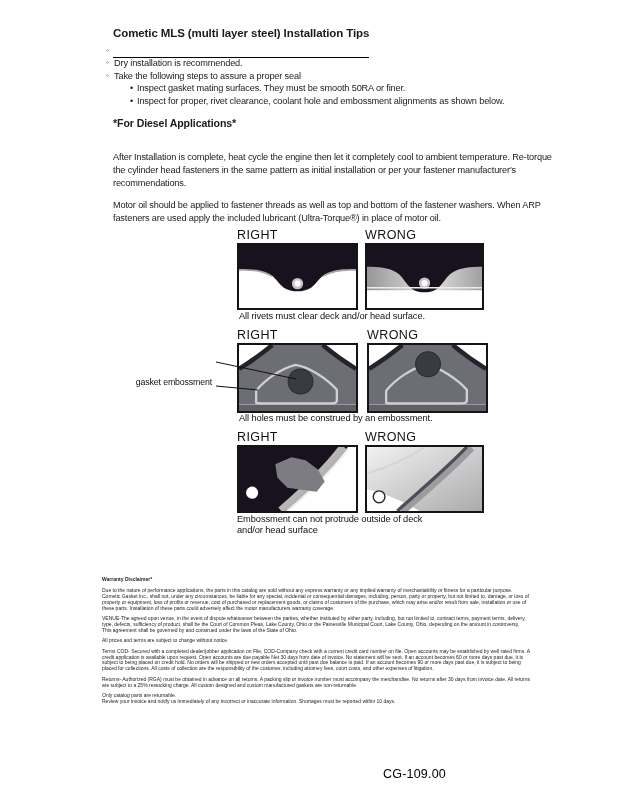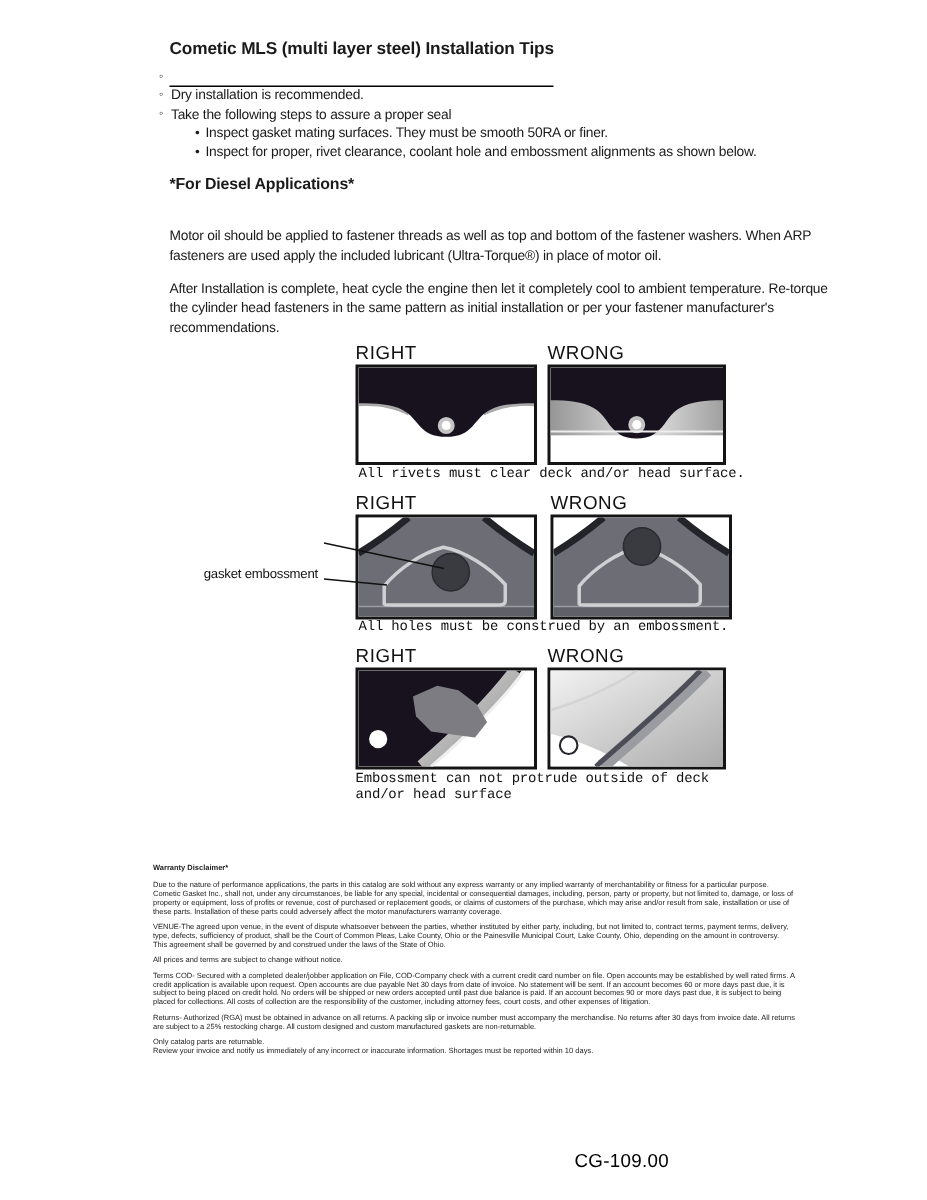--- a/index.html
+++ b/index.html
@@ -23,21 +23,21 @@
   .diesel { position:absolute; left:113px; top:117px; width:444px; font-size:9.2px; letter-spacing:-0.15px; line-height:13px; }
   .diesel h2 { font-size:10.6px; font-weight:bold; margin-bottom:21px; letter-spacing:-0.1px; }
   .diesel p { margin-bottom:9px; }
   
   .dlabel {
     position:absolute; height:13px; text-align:left;
     font-size:12.5px; letter-spacing:0.4px; color:#111; white-space:nowrap;
   }
   .dbox { position:absolute; border:2.5px solid #141414; background:#fff; }
   .dbox svg { display:block; width:100%; height:100%; }
-  .dcap { position:absolute; font-size:9.3px; letter-spacing:-0.1px; color:#111; line-height:10.5px; white-space:nowrap;font-family:Liberation Mono, monospace; }
+  .dcap { position:absolute; font-size:9.3px; letter-spacing:-0.1px; color:#111; line-height:10.5px; white-space:nowrap; }
   .callout { position:absolute; width:114px; text-align:right; font-size:8.8px; line-height:9.6px; letter-spacing:-0.15px; color:#111; }
   .leaders { position:absolute; left:0; top:0; width:618px; height:800px; pointer-events:none; z-index:5; }
   
   .legal { position:absolute; left:102px; top:577px; width:428px; font-size:5px; line-height:5.9px; color:#222; }
   .legal h3 { font-size:5px; font-weight:bold; margin-bottom:5px; }
   .legal p { margin-bottom:4.5px; }
   .legal p.tight { margin-top:-4.5px; }
   .page-code { position:absolute; left:383px; top:767px; font-size:12.5px; letter-spacing:0.2px; color:#000000; }
 </style>
 </head>
@@ -64,22 +64,22 @@
         <span>Inspect gasket mating surfaces.  They must be smooth 50RA or finer.</span>
       </div>
     <div class="b-row sub">
         <span class="mark">•</span>
         <span>Inspect for proper, rivet clearance, coolant hole and embossment alignments as shown below.</span>
       </div>
   </div>
 
   <div class="diesel">
     <h2>*For Diesel Applications*</h2>
+    <p>After Installation is complete, heat cycle the engine then let it completely cool to ambient temperature. Re-torque the cylinder head fasteners in the same pattern as initial installation or per your fastener manufacturer's recommendations.</p>
     <p>Motor oil should be applied to fastener threads as well as top and bottom of the fastener washers. When ARP fasteners are used apply the included lubricant (Ultra-Torque®) in place of motor oil.</p>
-    <p>After Installation is complete, heat cycle the engine then let it completely cool to ambient temperature. Re-torque the cylinder head fasteners in the same pattern as initial installation or per your fastener manufacturer's recommendations.</p>
   </div>
 
   <div class="dlabel" style="left:237px; top:228px; width:121px;">RIGHT</div>
   <div class="dlabel" style="left:365px; top:228px; width:119px;">WRONG</div>
 
   <div class="dbox" style="left:237px; top:243px; width:121px; height:67px;">
     <svg viewBox="0 0 116 62" preserveAspectRatio="none">
       <path d="M0,19 C12,19 23,22 33,28 L33,31.5 C23,26.5 12,24.5 0,25.5 Z" fill="#a9a9a9"></path>
       <path d="M116,19 C104,19 93,22 83,28 L83,31.5 C93,26.5 104,24.5 116,25.5 Z" fill="#a9a9a9"></path>
       <path d="M0,0 H116 V23.5 C104,23.5 94,24 86.5,28 C76,33.5 76,45.5 58,45.5 C40,45.5 40,33.5 29.5,28 C22,24 12,23.5 0,23.5 Z" fill="#18121f"></path>

